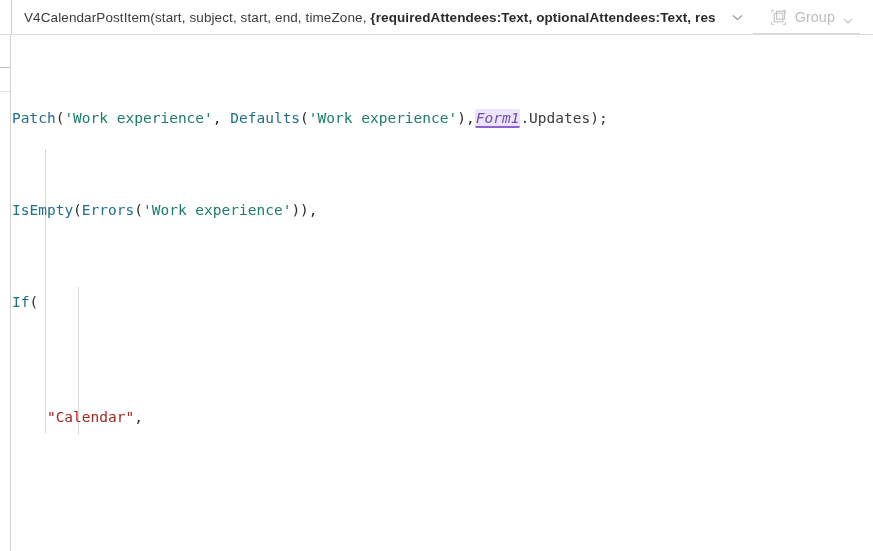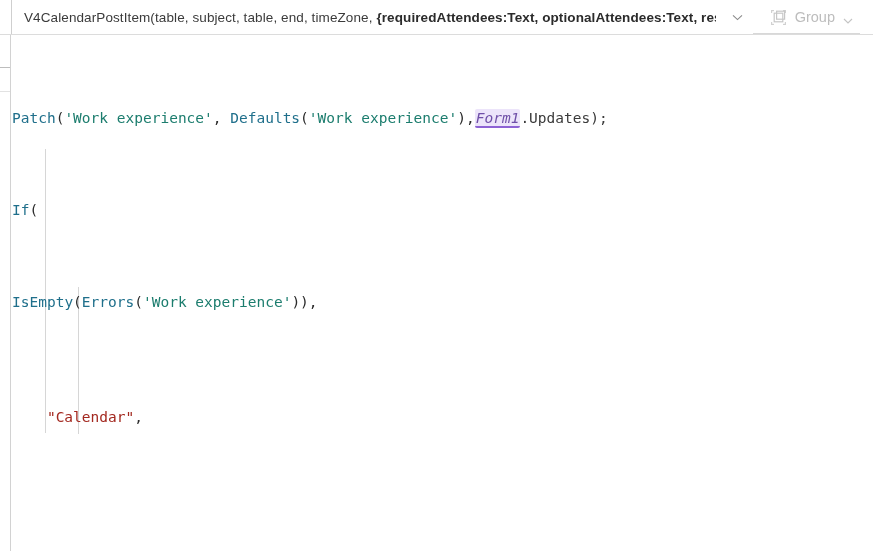--- a/index.html
+++ b/index.html
@@ -119,21 +119,21 @@
 </style>
 </head>
 <body>
 
 <div id="app">
 
   <div id="formula-header">
     <div id="header-left-edge"></div>
 
     <div id="signature-wrap">
-      <span class="sig-text"><span>V4CalendarPostItem(table, subject, table, end, timeZone, </span><span class="sig-bold">{requiredAttendees:Text, optionalAttendees:Text, resourceAtt</span></span>
+      <span class="sig-text"><span>V4CalendarPostItem(start, subject, start, end, timeZone, </span><span class="sig-bold">{requiredAttendees:Text, optionalAttendees:Text, resourceAtt</span></span>
     </div>
 
     <div id="header-right">
       <div id="chev-btn">
         <span class="chev">
           <svg width="11" height="11" viewBox="0 0 11 11">
               <path d="M1 3.3 L5.5 7.6 L10 3.3" fill="none" stroke="#8a8a8a" stroke-width="1.1"></path>
             </svg>
         </span>
       </div>
@@ -170,23 +170,23 @@
       <div id="gutter-tick2"></div>
     </div>
 
     <div class="guide" style="left:45px; top:114px; height:284px;"></div>
     <div class="guide" style="left:78px; top:252px; height:147px;"></div>
 
     <div id="code">
 
       <div class="ln"><span class="fn">Patch</span><span class="pn">(</span><span class="sq">'Work experience'</span><span class="pn">, </span><span class="fn">Defaults</span><span class="pn">(</span><span class="sq">'Work experience'</span><span class="pn">),</span><span class="ctrl hl-purple">Form1</span><span class="prop">.Updates);</span></div>
 
+      <div class="ln"><span class="fn">IsEmpty</span><span class="pn">(</span><span class="fn">Errors</span><span class="pn">(</span><span class="sq">'Work experience'</span><span class="pn">)),</span></div>
+
       <div class="ln"><span class="fn">If</span><span class="pn">(</span></div>
-
-      <div class="ln"><span class="fn">IsEmpty</span><span class="pn">(</span><span class="fn">Errors</span><span class="pn">(</span><span class="sq">'Work experience'</span><span class="pn">)),</span></div>
 
 
       <div class="ln i1"><span class="dq">"Calendar"</span><span class="pn">,</span></div>
 
       
 
       
 
       
 

